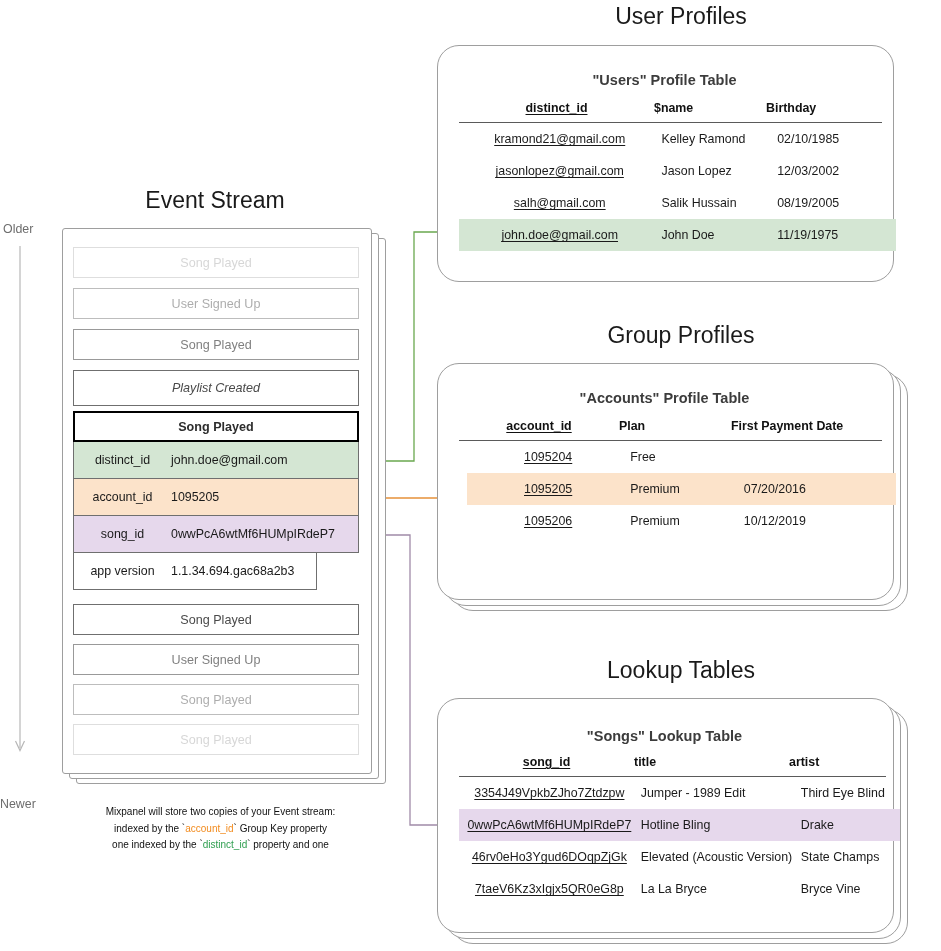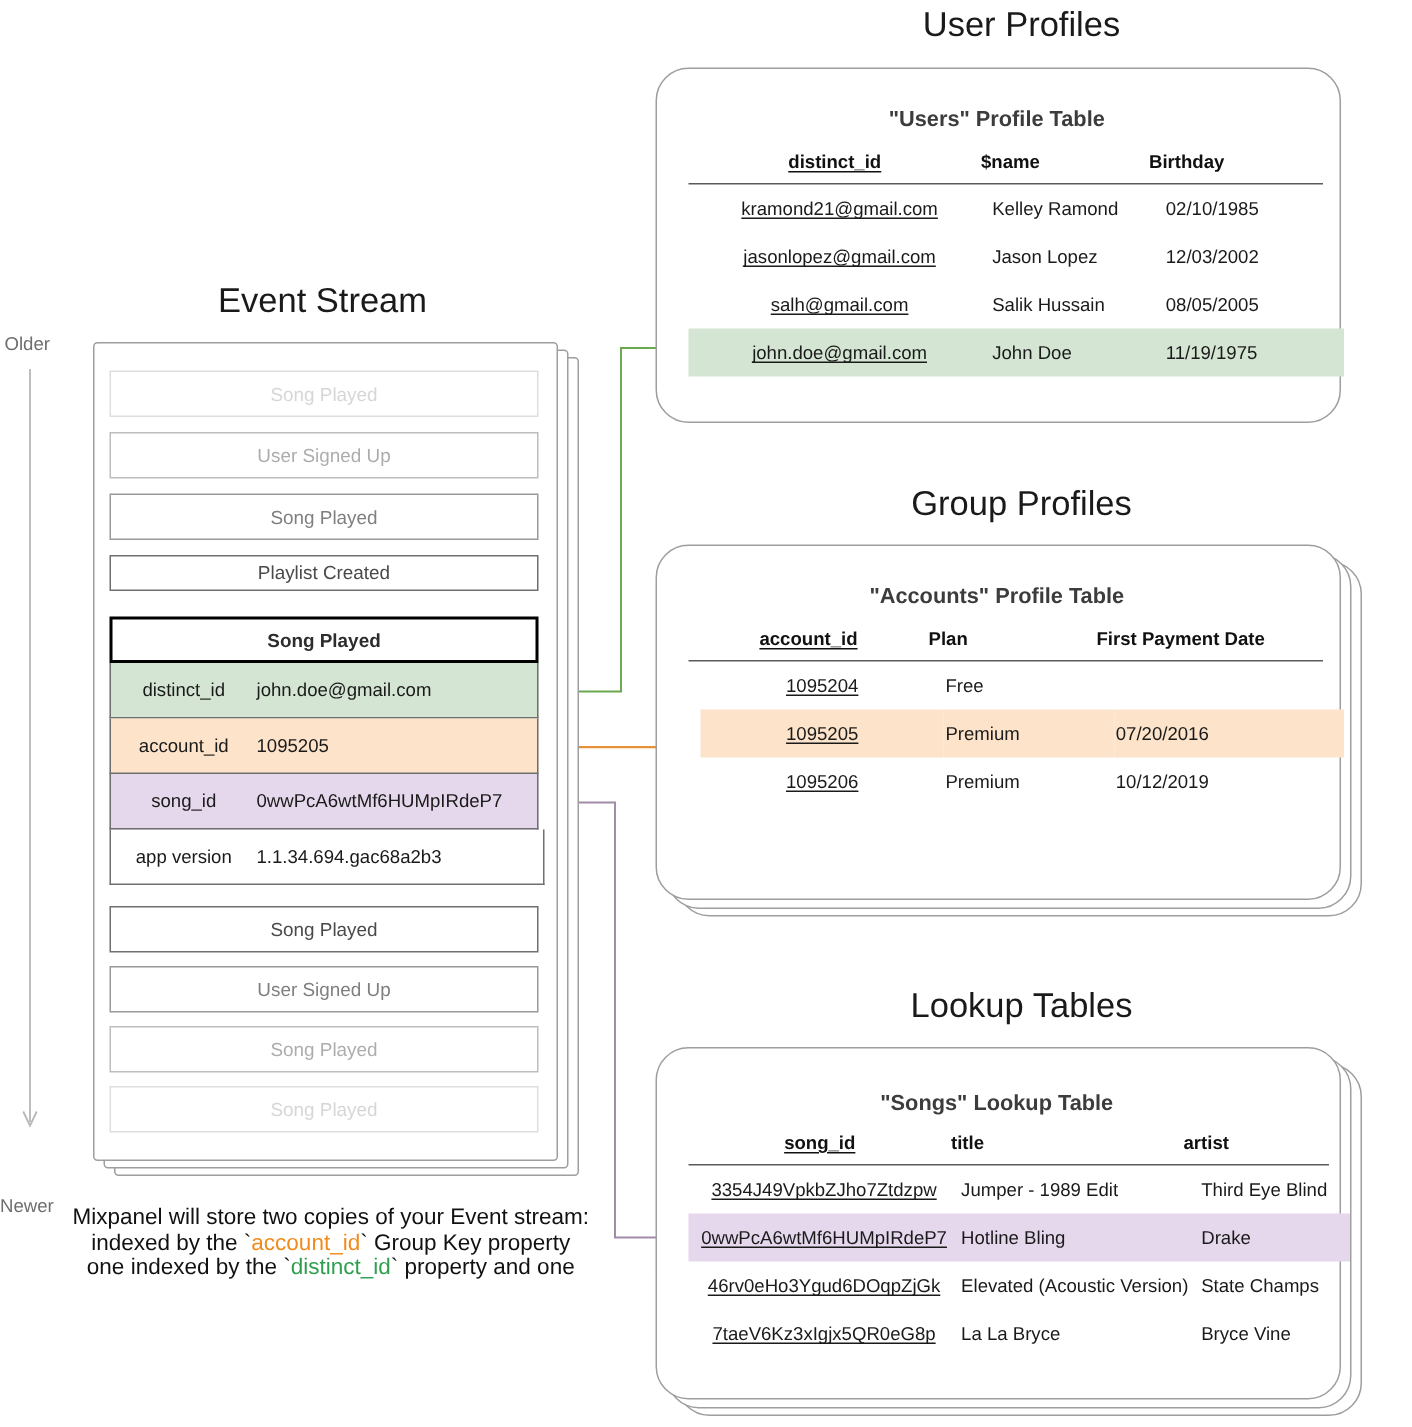--- a/index.html
+++ b/index.html
@@ -63,21 +63,21 @@
     display:flex;align-items:center;font-size:12.4px;color:#1a1a1a;
   }
   .prop-key{width:97px;text-align:center;flex:0 0 97px;}
   .prop-val{flex:1;text-align:left;}
   .p-green{background:#d4e6d3;}
   .p-orange{background:#fce3ca;}
   .p-purple{background:#e6d8ec;}
 
   
   .caption{
-    position:absolute;text-align:center;font-size:15px;line-height:16.5px;color:#111;
+    position:absolute;text-align:center;font-size:10px;line-height:16.5px;color:#111;
   }
   .tok-green{color:#2e9e4f;}
   .tok-orange{color:#f28b1e;}
 
   
   .axis-lbl{position:absolute;font-size:12.4px;color:#6d6d6d;}
 
   svg.overlay{position:absolute;left:0;top:0;width:941px;height:951px;pointer-events:none;}
 </style>
 </head>
@@ -124,40 +124,40 @@
 
 <div class="ev-box abs" style="left:73px;top:247px;width:286px;height:31px;opacity:0.22;">
   <span class="ev-hd">Song Played</span>
 </div>
 <div class="ev-box abs" style="left:73px;top:288px;width:286px;height:31px;opacity:0.45;">
   <span class="ev-hd">User Signed Up</span>
 </div>
 <div class="ev-box abs" style="left:73px;top:329px;width:286px;height:31px;opacity:0.70;">
   <span class="ev-hd">Song Played</span>
 </div>
-<div class="ev-box abs" style="left:73px;top:370px;width:286px;height:24px;opacity:1;">
+<div class="ev-box abs" style="left:73px;top:370px;width:286px;height:36px;opacity:1;font-style:italic;">
   <span class="ev-hd">Playlist Created</span>
 </div>
 
 <div class="ev-box ev-selected abs" style="left:73px;top:411px;width:286px;height:31px;">
   <span class="ev-hd">Song Played</span>
 </div>
 <div class="prop-row p-green abs" style="left:73px;top:442px;width:286px;height:37px;">
   <span class="prop-key">distinct_id</span>
   <span class="prop-val">john.doe@gmail.com</span>
 </div>
 <div class="prop-row p-orange abs" style="left:73px;top:479px;width:286px;height:37px;">
   <span class="prop-key">account_id</span>
   <span class="prop-val">1095205</span>
 </div>
 <div class="prop-row p-purple abs" style="left:73px;top:516px;width:286px;height:37px;">
   <span class="prop-key">song_id</span>
   <span class="prop-val">0wwPcA6wtMf6HUMpIRdeP7</span>
 </div>
-<div class="prop-row abs" style="left:73px;top:553px;width:290px;height:37px;">
+<div class="prop-row abs" style="left:73px;top:553px;width:244px;height:37px;">
   <span class="prop-key">app version</span>
   <span class="prop-val">1.1.34.694.gac68a2b3</span>
 </div>
 
 <div class="ev-box abs" style="left:73px;top:604px;width:286px;height:31px;opacity:1;">
   <span class="ev-hd">Song Played</span>
 </div>
 <div class="ev-box abs" style="left:73px;top:644px;width:286px;height:31px;opacity:0.70;">
   <span class="ev-hd">User Signed Up</span>
 </div>
@@ -213,21 +213,21 @@
         <td>02/10/1985</td>
       </tr>
       <tr>
         <td class="c0"><span>jasonlopez@gmail.com</span></td>
         <td>Jason Lopez</td>
         <td>12/03/2002</td>
       </tr>
       <tr>
         <td class="c0"><span>salh@gmail.com</span></td>
         <td>Salik Hussain</td>
-        <td>08/05/2005</td>
+        <td>08/19/2005</td>
       </tr>
       <tr class="hl-green">
         <td class="c0"><span>john.doe@gmail.com</span></td>
         <td>John Doe</td>
         <td>11/19/1975</td>
       </tr>
     </tbody>
       </table>
   </div>
 </div>

